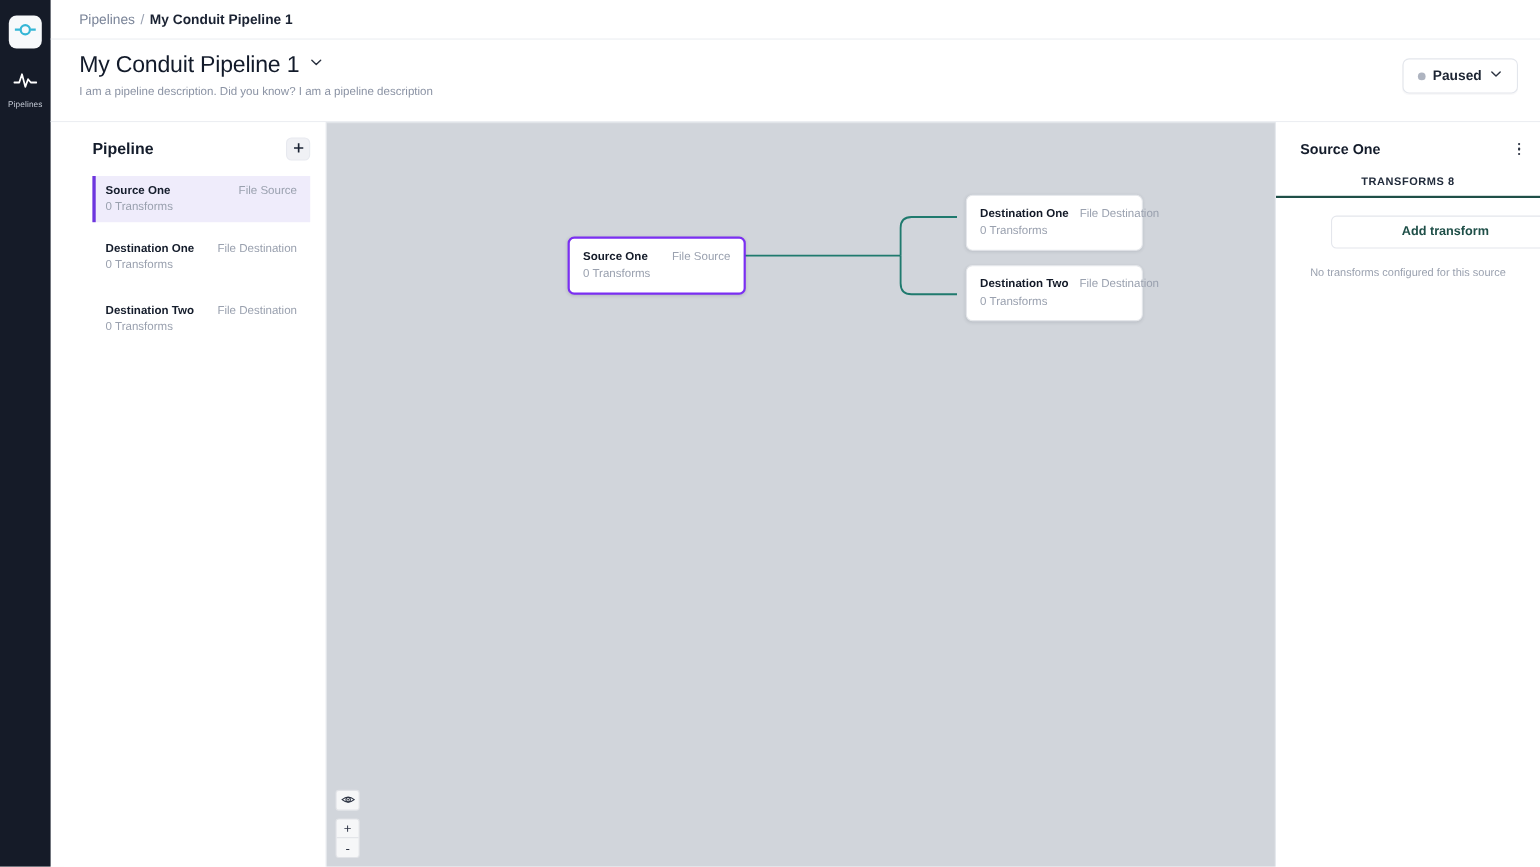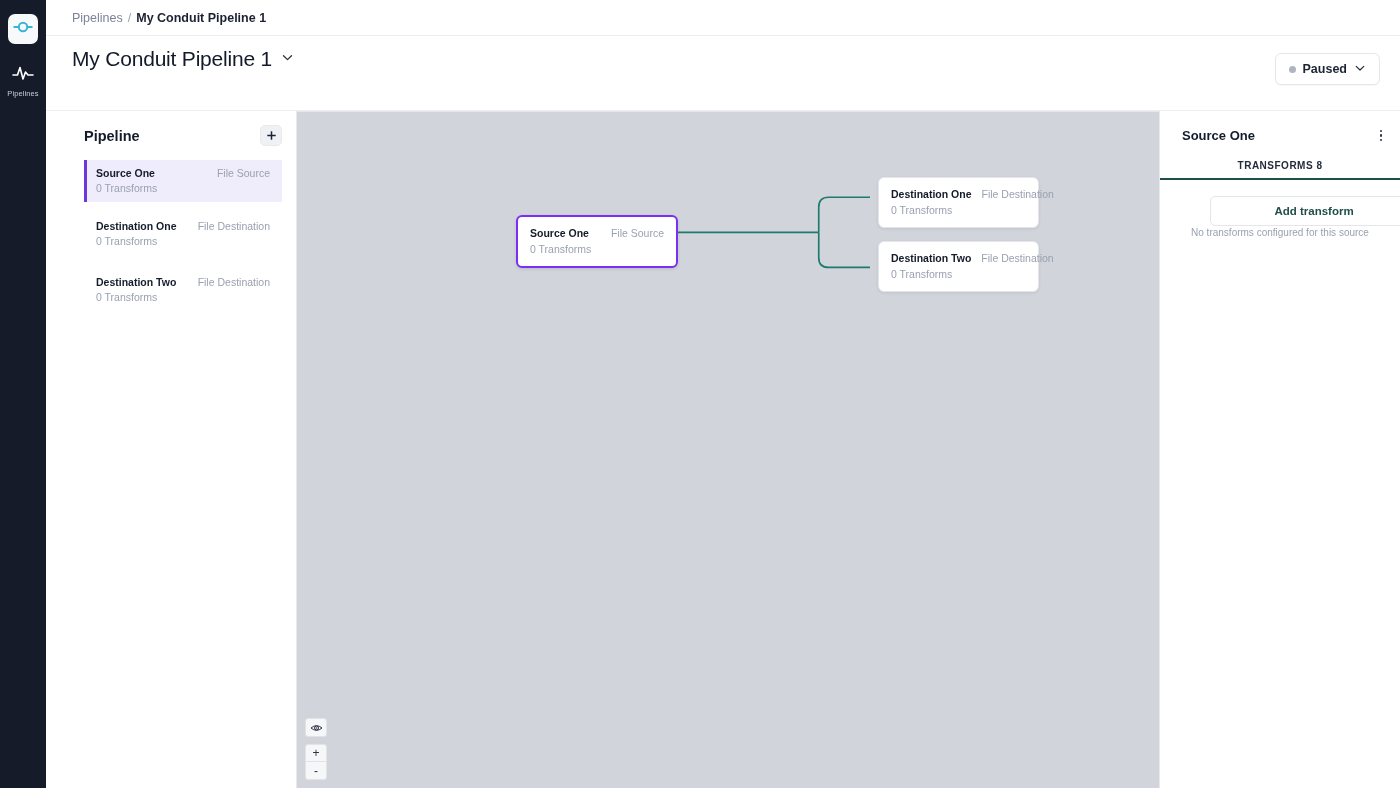--- a/index.html
+++ b/index.html
@@ -147,21 +147,21 @@
   .ins-tab { font-size: 10px; font-weight: bold; letter-spacing: .5px; color: #222c3c; cursor: pointer; }
   .ins-body { padding: 16px 16px 0 16px; }
   .add-transform {
     width: 100%; height: 30px; background: #fff;
     border: 1px solid #e4e6ec; border-radius: 5px;
     font-size: 11.5px; font-weight: bold; color: #1f4f48;
     font-family: "Liberation Sans", sans-serif;
     cursor: pointer;
     margin-left: 34px;
   }
-  .ins-empty { margin-top: 1px; text-align: center; font-size: 10px; color: #9aa1af; }
+  .ins-empty { margin-top: 17px; text-align: center; font-size: 10px; color: #9aa1af; }
 </style>
 </head>
 <body>
 
 <div id="app">
 
   <div class="rail">
     <div class="rail-logo">
       <span>
         <svg width="20" height="20" viewBox="0 0 20 20">
@@ -191,20 +191,21 @@
 
     <div class="titlebar">
       <div class="title-row">
         <span class="page-title">My Conduit Pipeline 1</span>
         <span>
           <svg width="13" height="13" viewBox="0 0 13 13">
             <polyline points="2.5,4.8 6.5,8.6 10.5,4.8" fill="none" stroke="#2b3240" stroke-width="1.3" stroke-linecap="round" stroke-linejoin="round"></polyline>
           </svg>
         </span>
       </div>
+      <div class="page-desc">I am a pipeline description. Did you know? I am a pipeline description</div>
 
       <div class="status-pill">
         <span class="status-dot"></span>
         <span class="status-text">Paused</span>
         <span>
           <svg width="12" height="12" viewBox="0 0 12 12">
             <polyline points="2.2,4.4 6,8 9.8,4.4" fill="none" stroke="#2b3240" stroke-width="1.3" stroke-linecap="round" stroke-linejoin="round"></polyline>
           </svg>
         </span>
       </div>

